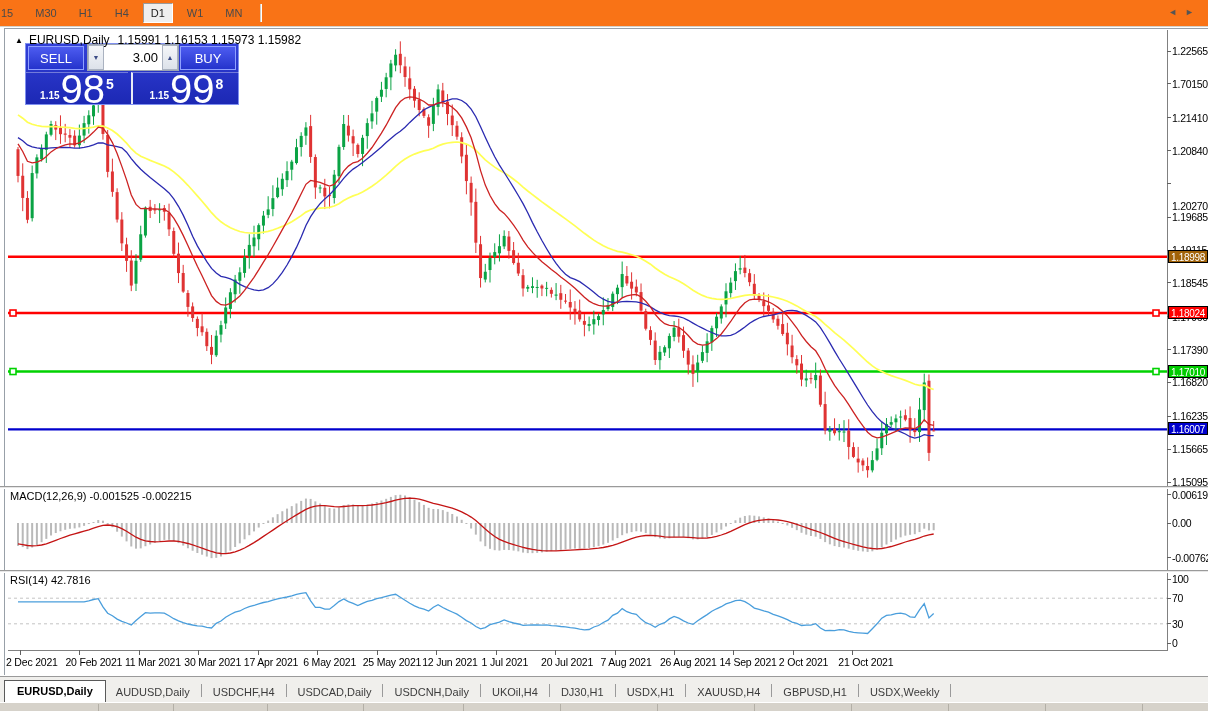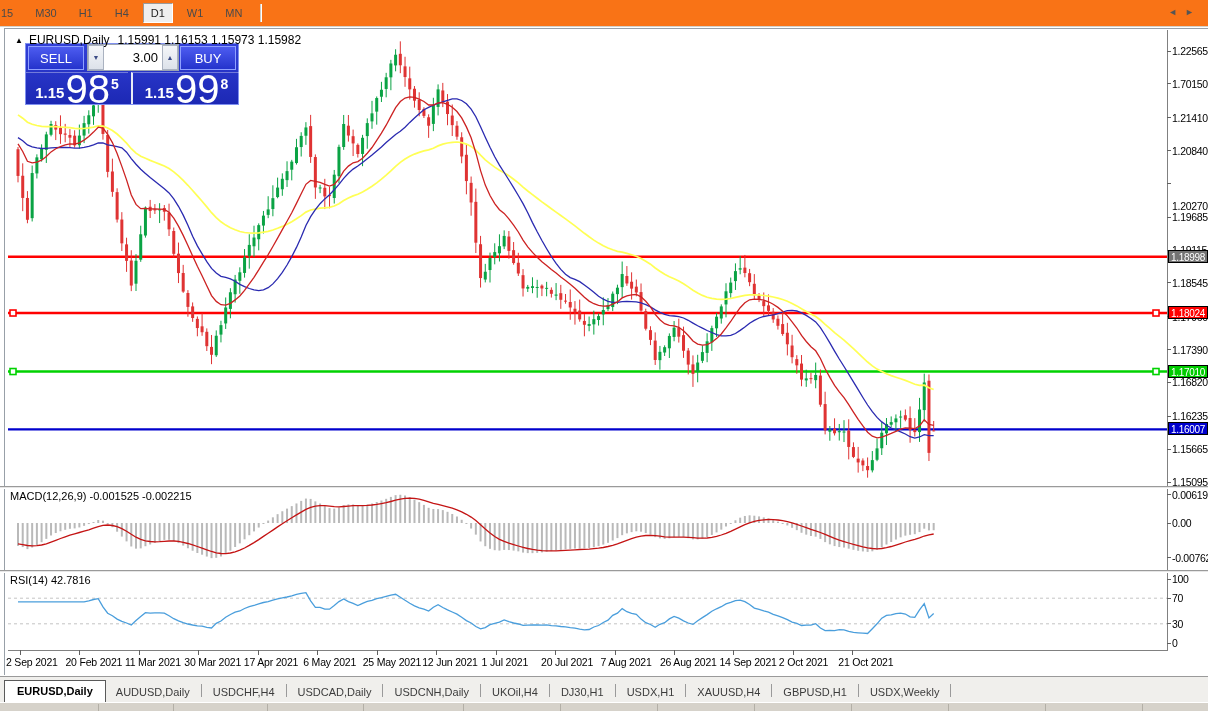--- a/index.html
+++ b/index.html
@@ -26,21 +26,21 @@
   #oc-sell-btn{left:2px;} #oc-buy-btn{left:154px;}
   #oc-stepper{position:absolute;left:61px;top:0px;width:92px;height:27px;background:#fff;border:1px solid #9aa3b2;
               display:flex;box-sizing:border-box;}
   .oc-step{width:16px;background:linear-gradient(#f4f6f9,#dde2ea);border:1px solid #aab2c0;font-size:7px;color:#3b4b86;
            display:flex;align-items:center;justify-content:center;cursor:pointer;box-sizing:border-box;}
   #oc-vol{flex:1;border:none;outline:none;font-family:"Liberation Sans",sans-serif;font-size:13px;text-align:right;padding:0 4px;min-width:0;}
   .oc-price{position:absolute;top:28px;height:31px;color:#fff;display:flex;align-items:flex-end;justify-content:center;
             border-top:1px solid rgba(255,255,255,.35);cursor:pointer;}
   #oc-sell-price{left:0px;width:102px;}
   #oc-buy-price{left:105px;width:107px;border-left:2px solid #e9ecf5;}
-  .oc-small{font-size:15px;font-weight:bold;margin-bottom:3px;}
+  .oc-small{font-size:10px;font-weight:bold;margin-bottom:3px;}
   .oc-big{font-size:40px;line-height:30px;margin:0 1px;}
   .oc-sup{font-size:14px;font-weight:bold;margin-bottom:12px;}
   
   .pane-label{position:absolute;left:10px;font-size:11px;color:#000;z-index:4;white-space:nowrap;}
   
   .divider{position:absolute;left:0;width:1208px;height:3px;background:#e6e6e6;
            border-top:1px solid #9a9a9a;border-bottom:1px solid #fff;box-sizing:border-box;z-index:3;}
   
   #v-axis-line{position:absolute;left:1167px;top:30px;width:1px;height:620px;background:#808080;}
   #h-axis-line{position:absolute;left:8px;top:650px;width:1160px;height:1px;background:#808080;}
@@ -757,26 +757,26 @@
       <div class="ax-tick" style="left: 1167px; top: 557.133px; width: 4px; height: 1px;"></div>
       <div class="ax-label" style="top: 551.633px;">-0.00762</div>
       <div class="ax-tick" style="left: 1167px; top: 578.5px; width: 4px; height: 1px;"></div>
       <div class="ax-label" style="top: 573px;">100</div>
       <div class="ax-tick" style="left: 1167px; top: 597.7px; width: 4px; height: 1px;"></div>
       <div class="ax-label" style="top: 592.2px;">70</div>
       <div class="ax-tick" style="left: 1167px; top: 623.3px; width: 4px; height: 1px;"></div>
       <div class="ax-label" style="top: 617.8px;">30</div>
       <div class="ax-tick" style="left: 1167px; top: 642.5px; width: 4px; height: 1px;"></div>
       <div class="ax-label" style="top: 637px;">0</div>
-      <div class="hl-label" style="top: 249.816px; background: #737373;">1.18998</div>
+      <div class="hl-label" style="top: 249.816px; background: #a16207;">1.18998</div>
       <div class="hl-label" style="top: 306.016px; background: rgb(255, 0, 0);">1.18024</div>
       <div class="hl-label" style="top: 364.523px; background: rgb(0, 204, 0);">1.17010</div>
       <div class="hl-label" style="top: 422.397px; background: rgb(0, 0, 205);">1.16007</div>
       <div class="ax-tick" style="left: 20px; top: 650px; width: 1px; height: 5px;"></div>
-      <div class="date-label" style="left: 6px;">2 Sep 2021</div>
+      <div class="date-label" style="left: 6px;">2 Dec 2021</div>
       <div class="ax-tick" style="left: 79.45px; top: 650px; width: 1px; height: 5px;"></div>
       <div class="date-label" style="left: 65.45px;">20 Feb 2021</div>
       <div class="ax-tick" style="left: 138.9px; top: 650px; width: 1px; height: 5px;"></div>
       <div class="date-label" style="left: 124.9px;">11 Mar 2021</div>
       <div class="ax-tick" style="left: 198.35px; top: 650px; width: 1px; height: 5px;"></div>
       <div class="date-label" style="left: 184.35px;">30 Mar 2021</div>
       <div class="ax-tick" style="left: 257.8px; top: 650px; width: 1px; height: 5px;"></div>
       <div class="date-label" style="left: 243.8px;">17 Apr 2021</div>
       <div class="ax-tick" style="left: 317.25px; top: 650px; width: 1px; height: 5px;"></div>
       <div class="date-label" style="left: 303.25px;">6 May 2021</div>

